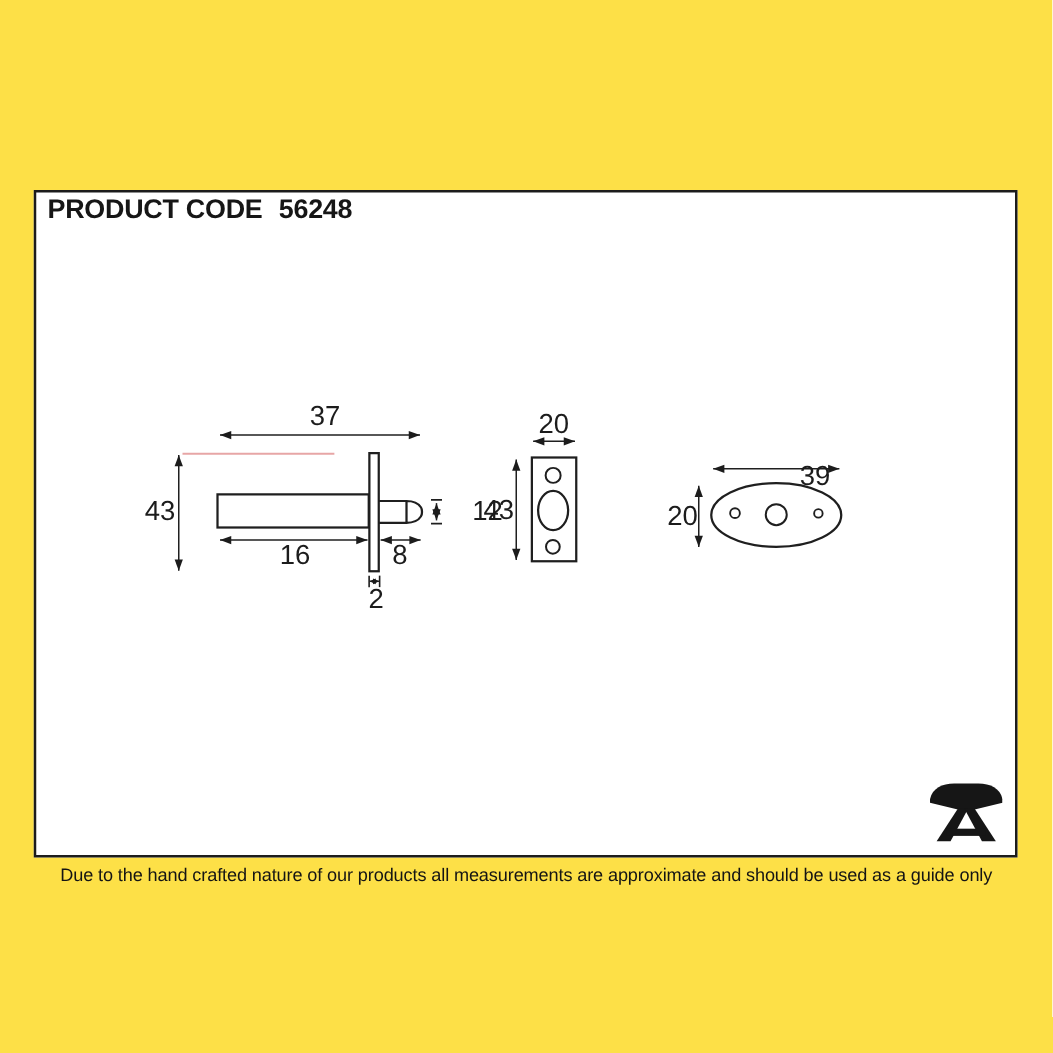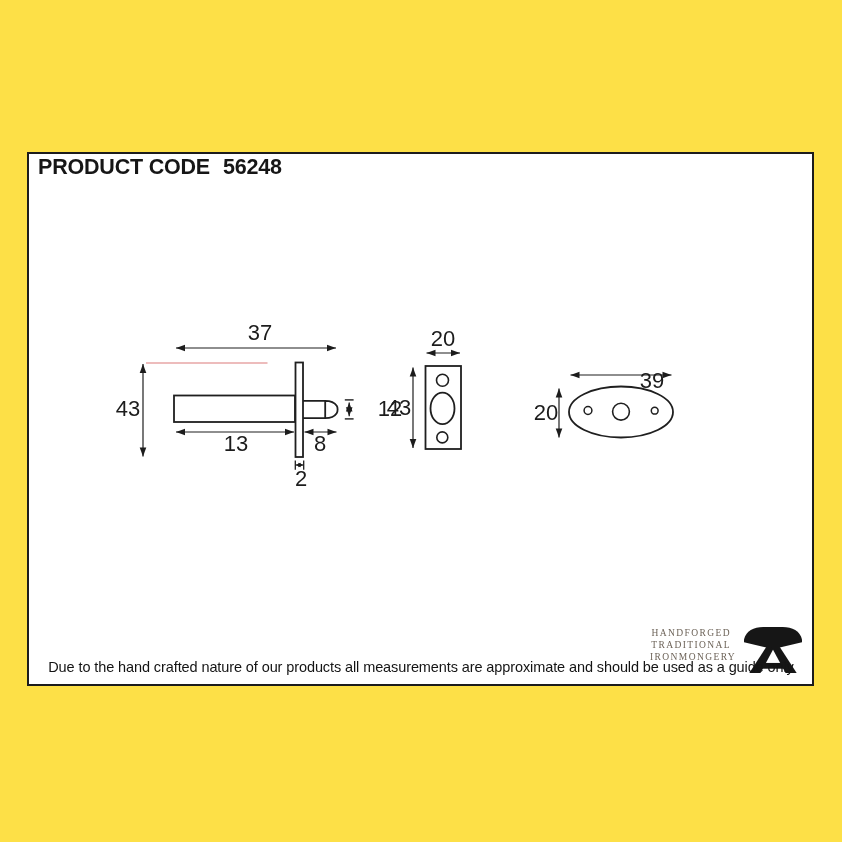--- a/index.html
+++ b/index.html
@@ -45,21 +45,21 @@
     font-family:"Liberation Serif","DejaVu Serif",serif;
     font-size:9.5px;
     line-height:12px;
     letter-spacing:1.4px;
     color:#6d6358;
     white-space:nowrap;
   }
   .anvil{position:absolute;left:744px;top:624px;}
   .disclaimer{
     position:absolute;
-    left:0;right:0;top:659px;
+    left:0;right:0;top:693px;
     text-align:center;
     font-size:14.5px;
     letter-spacing:-0.1px;
     color:#141414;
   }
 </style>
 </head>
 <body>
 
 <div class="page">
@@ -118,34 +118,29 @@
       <circle cx="588" cy="410.5" r="3.9" stroke-width="1.5"></circle>
       <circle cx="621" cy="411.7" r="8.4" stroke-width="1.6"></circle>
       <circle cx="654.7" cy="410.7" r="3.4" stroke-width="1.5"></circle>
       <line x1="570.5" y1="375" x2="671.5" y2="375" stroke-width="1.2" marker-start="url(#ah)" marker-end="url(#ah)"></line>
       <line x1="559" y1="388.5" x2="559" y2="437.5" stroke-width="1.2" marker-start="url(#ah)" marker-end="url(#ah)"></line>
     </g>
   </svg>
 
   <div class="dim" style="left:260px;top:333px;">37</div>
   <div class="dim" style="left:128px;top:409px;">43</div>
-  <div class="dim" style="left:236px;top:444px;">13</div>
+  <div class="dim" style="left:236px;top:444px;">16</div>
   <div class="dim" style="left:320px;top:444px;">8</div>
   <div class="dim" style="left:365px;top:409px;margin-left:25px;">12</div>
   <div class="dim" style="left:301px;top:479px;">2</div>
   <div class="dim" style="left:443px;top:339px;">20</div>
   <div class="dim" style="left:399px;top:408px;">43</div>
   <div class="dim" style="left:623px;top:381px;margin-left:29px;">39</div>
   <div class="dim" style="left:546px;top:413px;">20</div>
 
-  <div class="logo-text">
-    <div>HANDFORGED</div>
-    <div>TRADITIONAL</div>
-    <div>IRONMONGERY</div>
-  </div>
   <svg class="anvil" width="58" height="50" viewBox="0 0 60 52" preserveAspectRatio="none">
     <g fill="#161616" stroke="none">
       <path d="M0 16 C2 7 10 3 20 3 L40 3 C50 3 58 7 60 16 L60 19 L37 24.5 L23 24.5 L0 19 Z"></path>
       <polygon points="23,24 31.5,24 17,51 5.5,51"></polygon>
       <polygon points="28.5,24 37,24 54.5,51 43,51"></polygon>
       <rect x="14" y="40.5" width="32" height="6"></rect>
     </g>
   </svg>
 
   <div class="disclaimer">Due to the hand crafted nature of our products all measurements are approximate and should be used as a guide only</div>

